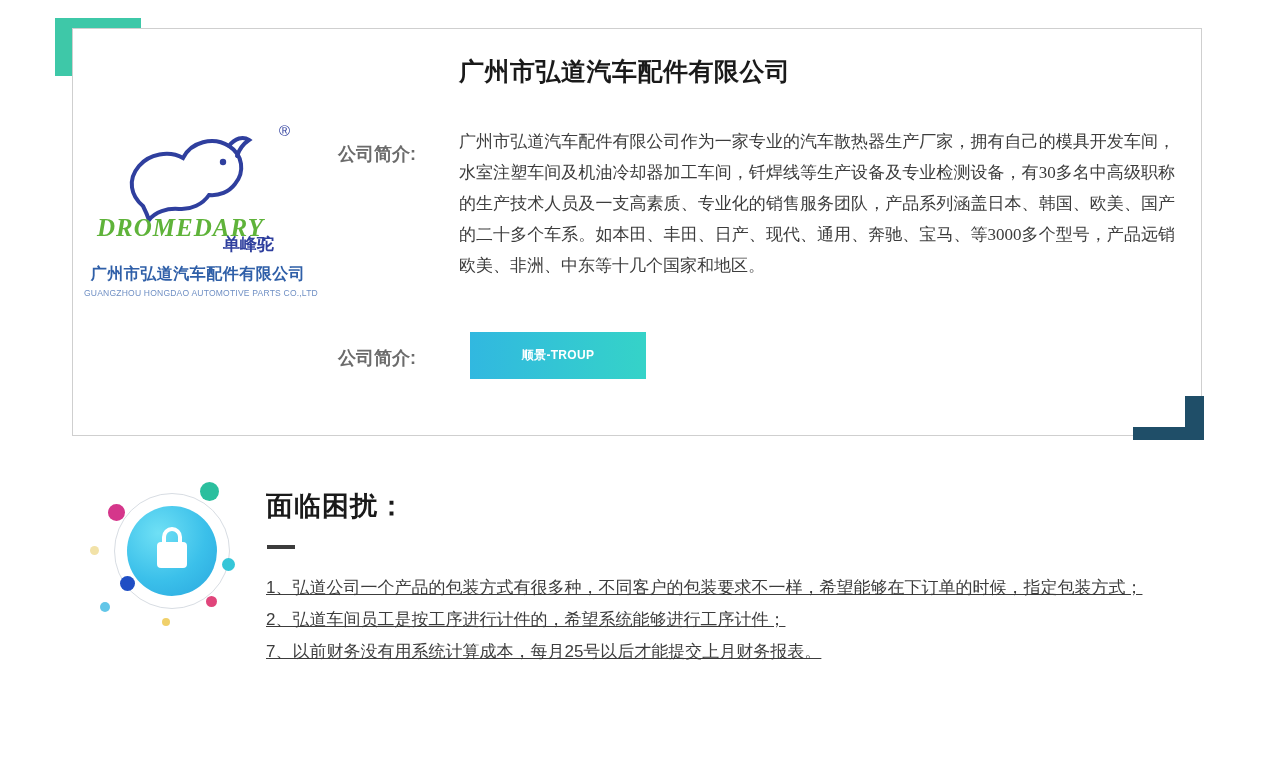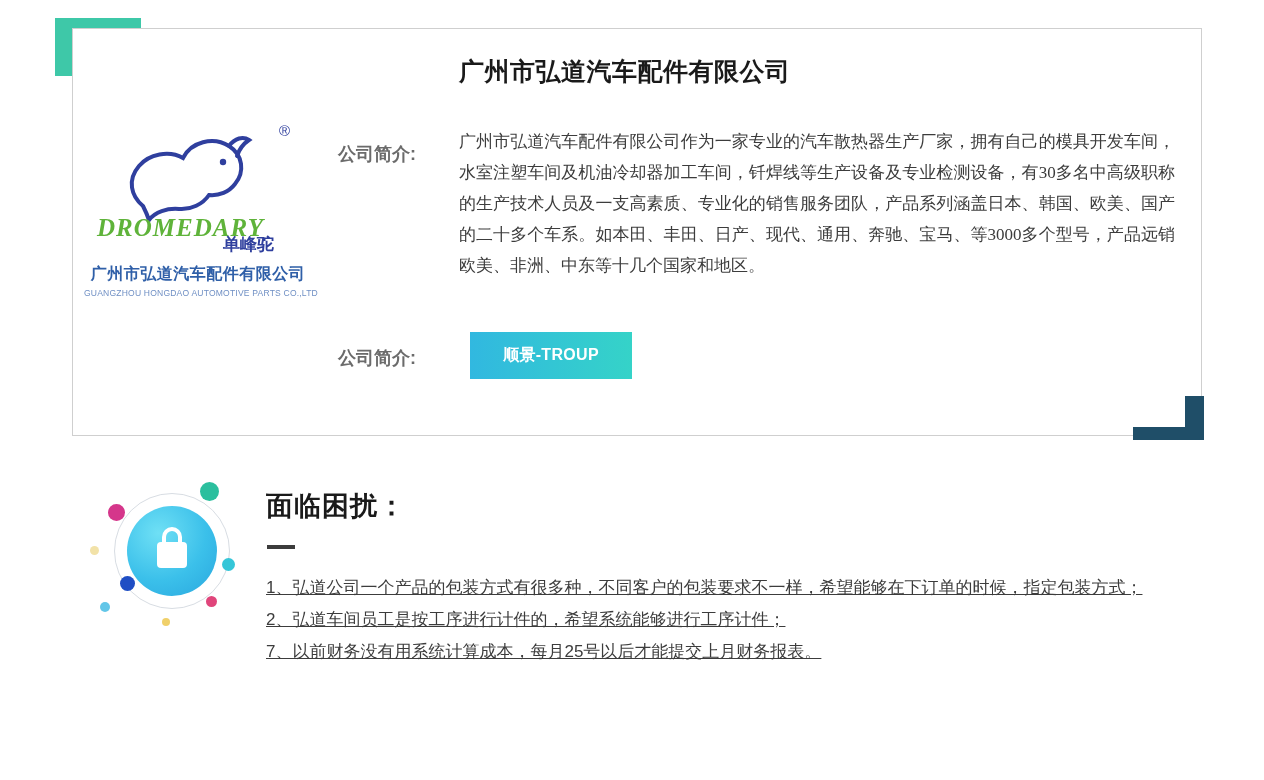--- a/index.html
+++ b/index.html
@@ -124,25 +124,25 @@
     line-height: 31px;
     color: #3c3c3c;
     text-align: justify;
     font-family: Liberation Serif, serif;
   }
 
   .product-tag {
     position: absolute;
     left: 470px;
     top: 332px;
-    width: 162px;
+    width: 176px;
     height: 47px;
     background: linear-gradient(90deg, #31b8e0 0%, #35d3c8 100%);
     color: #ffffff;
-    font-size: 16px;
+    font-size: 12px;
     font-weight: bold;
     display: flex;
     align-items: center;
     justify-content: center;
     letter-spacing: 0.3px;
   }
 
   
   .lock-graphic {
     position: absolute;

